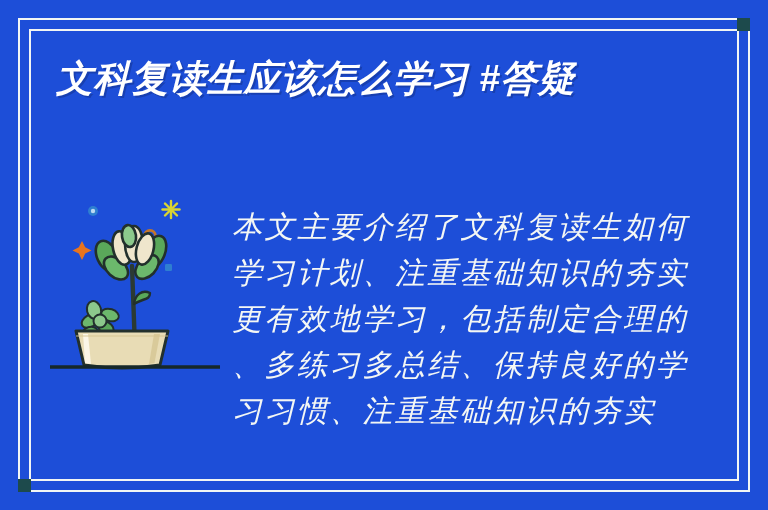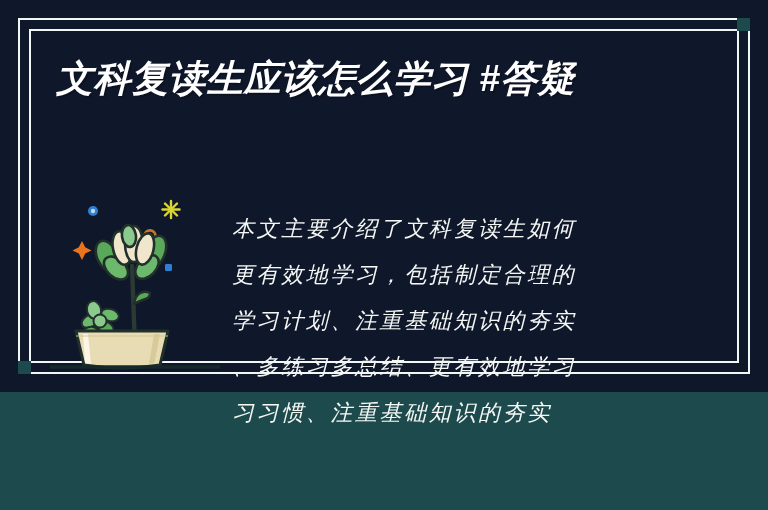--- a/index.html
+++ b/index.html
@@ -10,22 +10,22 @@
   body {
     width: 768px;
     height: 510px;
     overflow: hidden;
     font-family: "Liberation Sans", sans-serif;
   }
 
   #poster {
     position: relative;
     width: 768px;
-    height: 392px;
-    background: #0f172a;
+    height: 510px;
+    background: #1d4ed8;
     box-sizing: border-box;
   }
 
   
   .frame-outer {
     position: absolute;
     left: 18px;
     top: 18px;
     right: 18px;
     bottom: 18px;
@@ -94,22 +94,22 @@
 
   
   .body-block {
     position: absolute;
     left: 232px;
     top: 206px;
     width: 430px;
   }
   .body-line {
     color: #f4f7f4;
-    font-family: Liberation Serif, serif;
-    font-size: 22px;
+    font-family: Liberation Mono, monospace;
+    font-size: 30px;
     font-weight: 400;
     font-style: italic;
     letter-spacing: 2.6px;
     line-height: 46px;
     white-space: nowrap;
   }
 </style>
 </head>
 <body>
 
@@ -194,19 +194,19 @@
 
         <line x1="26" y1="148" x2="118" y2="148" stroke="#d4c491" stroke-width="1.6" opacity="0.6"></line>
       </g>
 
       <line x1="0" y1="179" x2="170" y2="179" stroke="#16282a" stroke-width="3.4" stroke-linecap="round"></line>
     </svg>
   </div>
 
   <div class="body-block">
     <div class="body-line">本文主要介绍了文科复读生如何</div>
+    <div class="body-line">学习计划、注重基础知识的夯实</div>
     <div class="body-line">更有效地学习，包括制定合理的</div>
-    <div class="body-line">学习计划、注重基础知识的夯实</div>
-    <div class="body-line">、多练习多总结、更有效地学习</div>
+    <div class="body-line">、多练习多总结、保持良好的学</div>
     <div class="body-line">习习惯、注重基础知识的夯实</div>
   </div>
 
 </div>
 
 </body></html>

